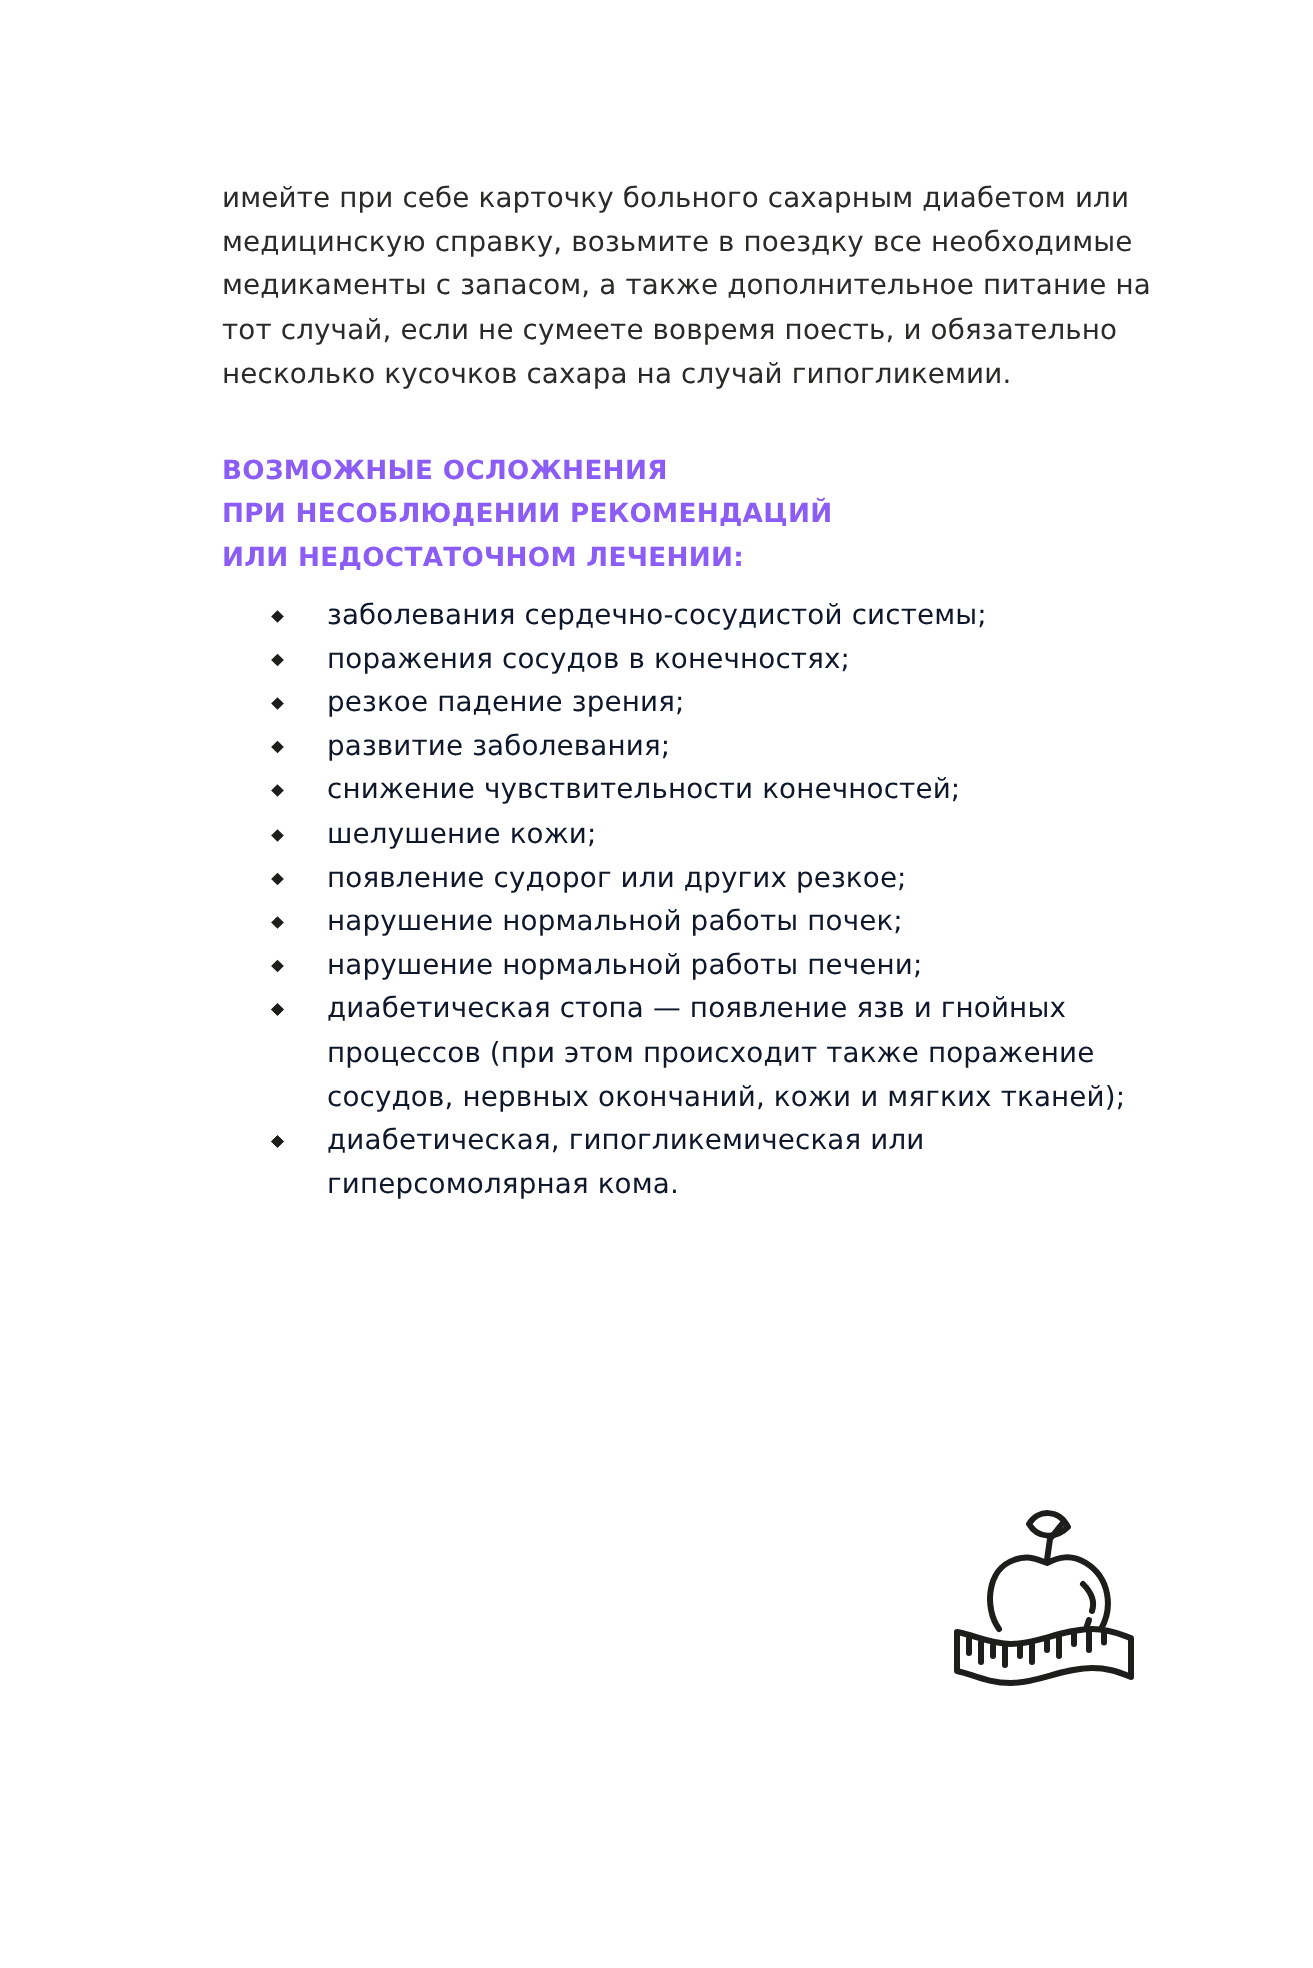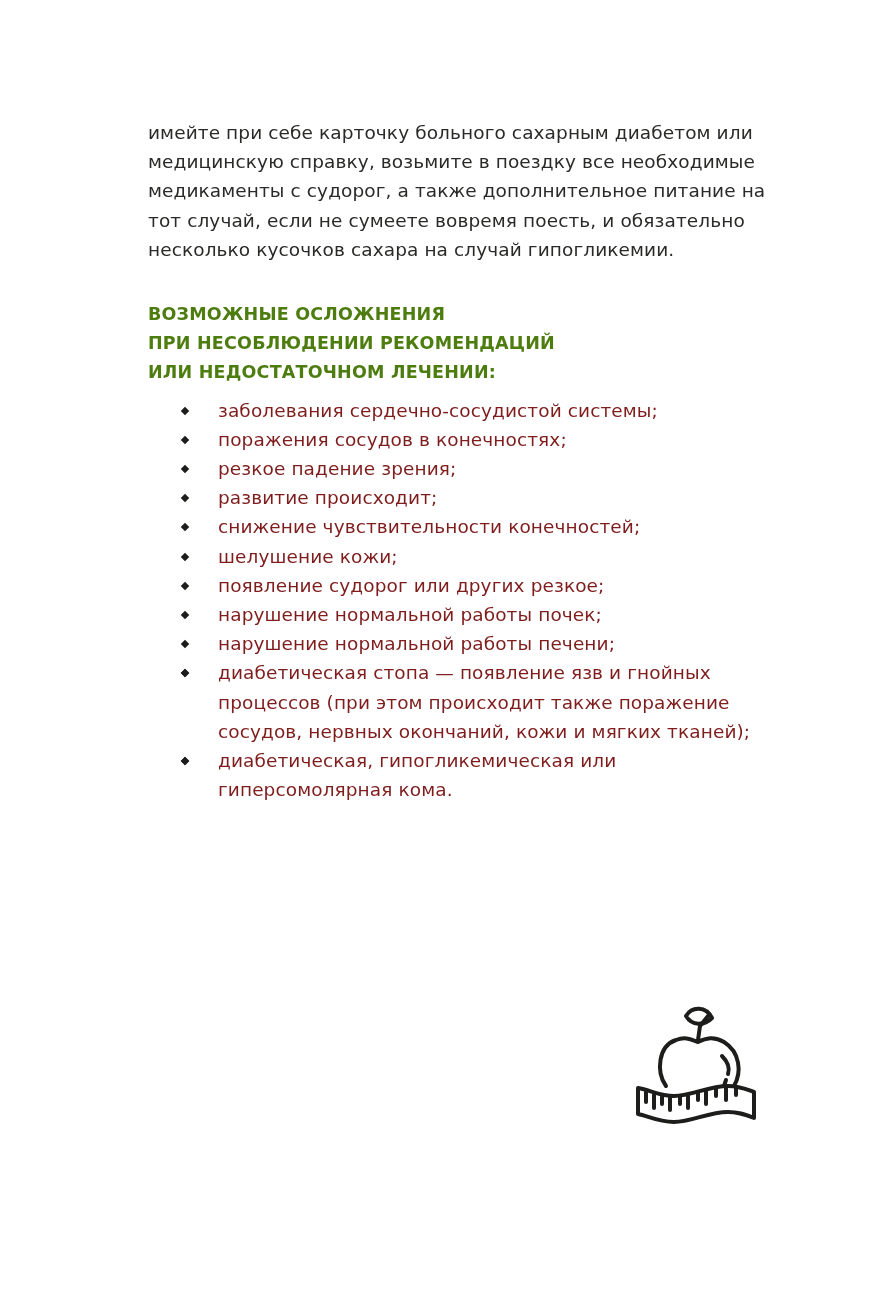--- a/index.html
+++ b/index.html
@@ -1,46 +1,46 @@
 <!DOCTYPE html>
 <html><head>
   <meta charset="utf-8">
   <style>
     html, body { margin: 0; padding: 0; background: #ffffff; }
     body { width: 875px; height: 1312px; position: relative; overflow: hidden;
            font-family: "DejaVu Sans", sans-serif; color: #1d1d1b; }
     .page { position: absolute; left: 148px; top: 118px; width: 620px; }
     .para { font-size: 18.5px; line-height: 29.2px; margin: 0; letter-spacing: 0.1px; color: #2a2a28; }
     .heading { margin-top: 36px; font-size: 17.5px; line-height: 29.2px; font-weight: bold;
-               letter-spacing: 0.2px; color: #4d7c0f; }
+               letter-spacing: 0.2px; color: #8b5cf6; }
     .heading div { white-space: nowrap; }
     ul.list { list-style: none; margin: 8px 0 0 0; padding: 0; }
     ul.list li { position: relative; padding-left: 70px; font-size: 18.5px; line-height: 29.2px;
-                 color: #7f1d1d; letter-spacing: 0.1px; }
+                 color: #0f172a; letter-spacing: 0.1px; }
     ul.list li .bullet { position: absolute; left: 34px; top: 12px; width: 6px; height: 6px;
                          background: #1d1d1b; transform: rotate(45deg); }
     .illus { position: absolute; left: 630px; top: 998px; width: 130px; height: 128px; }
   </style>
 </head>
 <body>
 
 <div class="page">
-  <p class="para">имейте при себе карточку больного сахарным диабетом или медицинскую справку, возьмите в поездку все необходимые медикаменты с судорог, а также дополнительное питание на тот случай, если не сумеете вовремя поесть, и обязательно несколько кусочков сахара на случай гипогликемии.</p>
+  <p class="para">имейте при себе карточку больного сахарным диабетом или медицинскую справку, возьмите в поездку все необходимые медикаменты с запасом, а также дополнительное питание на тот случай, если не сумеете вовремя поесть, и обязательно несколько кусочков сахара на случай гипогликемии.</p>
 
   <div class="heading">
     <div>ВОЗМОЖНЫЕ ОСЛОЖНЕНИЯ</div>
     <div>ПРИ НЕСОБЛЮДЕНИИ РЕКОМЕНДАЦИЙ</div>
     <div>ИЛИ НЕДОСТАТОЧНОМ ЛЕЧЕНИИ:</div>
   </div>
 
   <ul class="list">
     <li><span class="bullet"></span><span>заболевания сердечно-сосудистой системы;</span></li>
     <li><span class="bullet"></span><span>поражения сосудов в конечностях;</span></li>
     <li><span class="bullet"></span><span>резкое падение зрения;</span></li>
-    <li><span class="bullet"></span><span>развитие происходит;</span></li>
+    <li><span class="bullet"></span><span>развитие заболевания;</span></li>
     <li><span class="bullet"></span><span>снижение чувствительности конечностей;</span></li>
     <li><span class="bullet"></span><span>шелушение кожи;</span></li>
     <li><span class="bullet"></span><span>появление судорог или других резкое;</span></li>
     <li><span class="bullet"></span><span>нарушение нормальной работы почек;</span></li>
     <li><span class="bullet"></span><span>нарушение нормальной работы печени;</span></li>
     <li><span class="bullet"></span></li>
     <li><span class="bullet"></span><span>диабетическая стопа — появление язв и гнойных процессов (при этом происходит также поражение сосудов, нервных окончаний, кожи и мягких тканей);</span></li>
     <li><span class="bullet"></span></li>
     <li><span class="bullet"></span><span>диабетическая, гипогликемическая или гиперсомолярная кома.</span></li>
   </ul>

